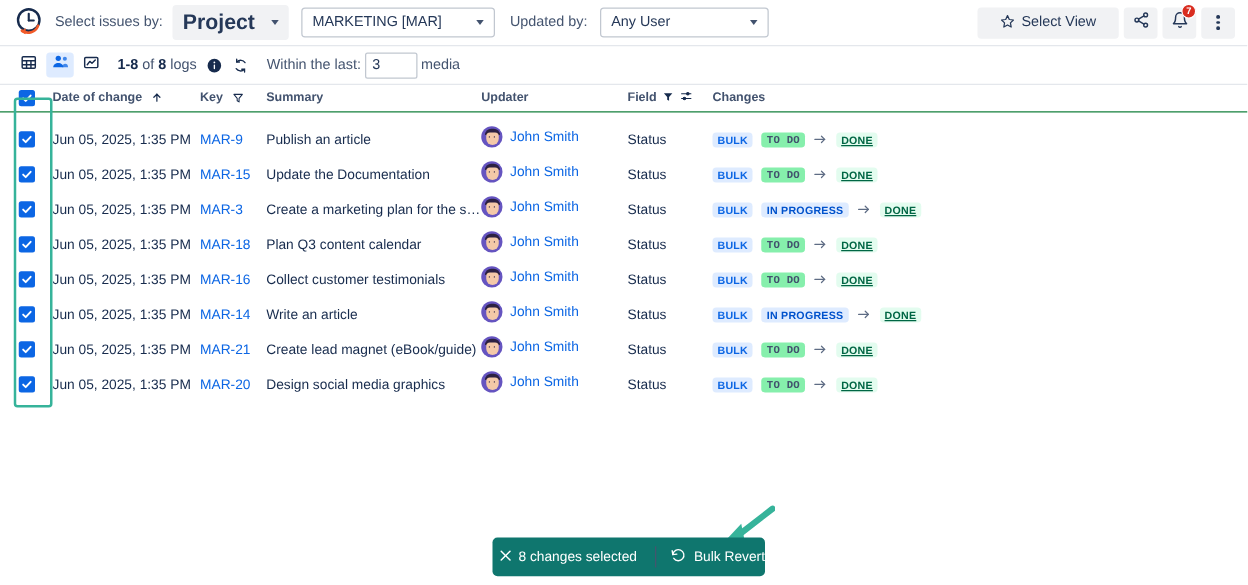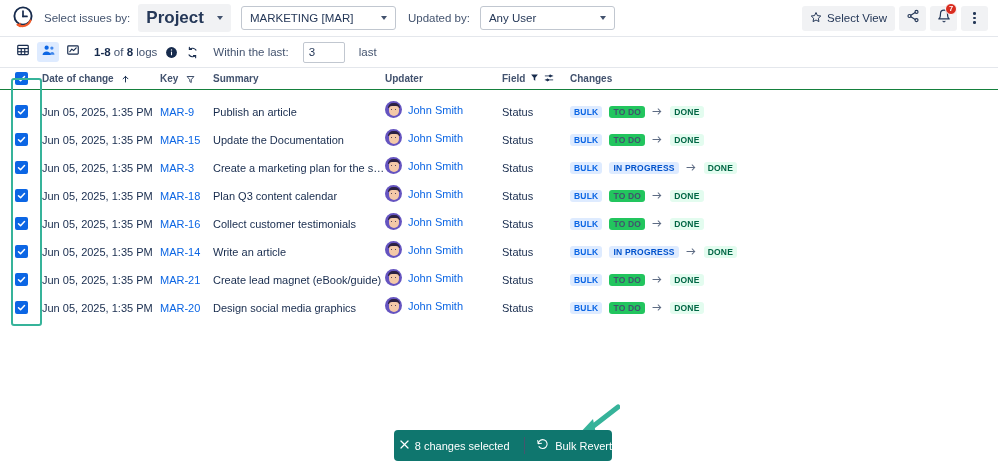--- a/index.html
+++ b/index.html
@@ -41,21 +41,21 @@
   }
   .box-select.w-project { width: 155px; }
   .box-select.w-user { width: 135px; }
   .chev { width: 0; height: 0; border-left: 3.5px solid transparent;
           border-right: 3.5px solid transparent; border-top: 4.5px solid #42526e;
           margin-left: 6px; flex: 0 0 auto; }
   .topbar-right { margin-left: auto; display: flex; align-items: center; gap: 4px; }
   .btn-view {
     display: flex; align-items: center; gap: 5px;
     background: #f1f2f4; border-radius: 3px;
-    height: 25px; padding: 0 8px;
+    height: 25px; padding: 0 18px;
     font-size: 11.5px; color: #253858; cursor: pointer; white-space: nowrap;
   }
   .icon-btn {
     width: 27px; height: 25px; border-radius: 3px; background: #f1f2f4;
     display: flex; align-items: center; justify-content: center;
     cursor: pointer; position: relative;
   }
   .bell-badge {
     position: absolute; top: -3px; right: 0px;
     background: #d92d20; color: #fff;
@@ -75,21 +75,21 @@
   .vtoggle { display: flex; align-items: center; gap: 3px; }
   .vbtn {
     width: 22px; height: 20px; border-radius: 3px;
     display: flex; align-items: center; justify-content: center; cursor: pointer;
   }
   .vbtn.active { background: #deebff; }
   .logs-count { font-size: 11.5px; color: #42526e; margin-left: 10px; white-space: nowrap; }
   .logs-count b { font-weight: bold; color: #172b4d; }
   .tool-ic { margin-left: 8px; cursor: pointer; display: flex; align-items: center; }
   .within {
-    display: flex; align-items: center; gap: 14px; margin-left: 14px;
+    display: flex; align-items: center; gap: 3px; margin-left: 14px;
     font-size: 11.5px; color: #44546f; white-space: nowrap;
   }
   .days-input {
     width: 42px; height: 21px; border: 1px solid #c1c7d0; border-radius: 2px;
     font-size: 11.5px; color: #253858; padding: 0 5px;
     font-family: "Liberation Sans", sans-serif; background: #fff;
   }
   .toolbar-right { margin-left: auto; display: flex; align-items: center; gap: 6px; }
   .search-btn {
     width: 26px; height: 24px; border: 1px solid #c1c7d0; border-radius: 3px;
@@ -139,23 +139,23 @@
              background: #f4c9a8; border-radius: 3px 3px 5px 5px; }
   .av-eye { position: absolute; top: 7.5px; width: 1.6px; height: 1.8px;
             background: #2c2142; border-radius: 50%; }
   .av-eye.l { left: 5.5px; } .av-eye.r { left: 9.7px; }
 
   .badge {
     font-size: 8.5px; font-weight: bold; letter-spacing: .2px;
     padding: 2px 4px; border-radius: 3px; white-space: nowrap; line-height: 1;
   }
   .b-bulk  { background: #deebff; color: #0c66e4; }
-  .b-todo  { background: #22c55e; color: #42526e; }
+  .b-todo  { background: #86efac; color: #42526e; font-family: Liberation Mono, monospace; }
   .b-prog  { background: #deebff; color: #0052cc; }
-  .b-done  { background: #e3fcef; color: #006644; }
+  .b-done  { background: #e3fcef; color: #006644; text-decoration: underline; }
   .arrow-ic { flex: 0 0 auto; display: flex; align-items: center; }
 
   .sort-ic, .filter-ic { margin-left: 5px; display: inline-flex; vertical-align: middle; cursor: pointer; }
 
   
   .col-highlight {
     position: absolute; left: 11px; top: 78px;
     width: 31px; height: 248px;
     border: 2.5px solid #36b39a; border-radius: 3px;
     pointer-events: none; z-index: 5;
@@ -309,21 +309,21 @@
         <path d="M18.5 7.5A8 8 0 0 0 6.6 6.2"></path>
           <polyline points="6.2,2.5 6.2,6.6 10.3,6.6"></polyline>
         <path d="M5.5 16.5A8 8 0 0 0 17.4 17.8"></path>
           <polyline points="17.8,21.5 17.8,17.4 13.7,17.4"></polyline>
       </svg>
     </span>
 
     <div class="within">
       <span>Within the last:</span>
       <input class="days-input" type="text" value="3" style="">
-      <span>last</span>
+      <span>media</span>
     </div>
 
   </div>
 
   <div class="table">
 
     <div class="thead">
       <div class="c-check">
         <span class="cbx">
           <svg width="9" height="9" viewBox="0 0 24 24" fill="none" stroke="#fff" stroke-width="4" stroke-linecap="round" stroke-linejoin="round">

